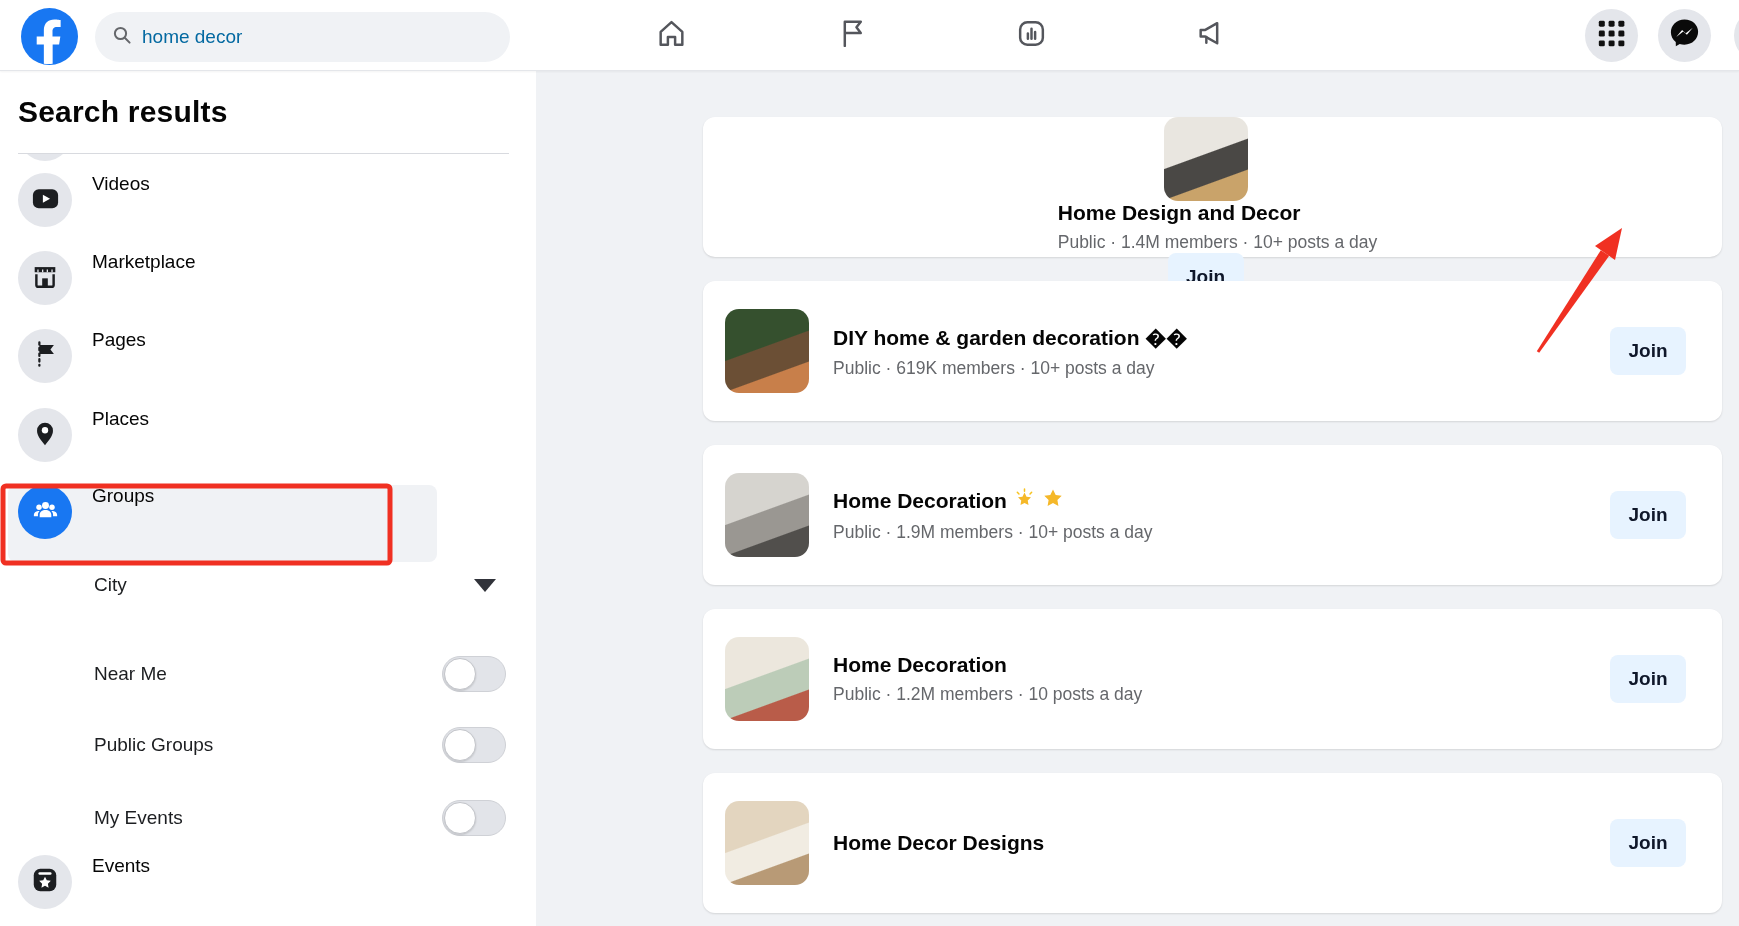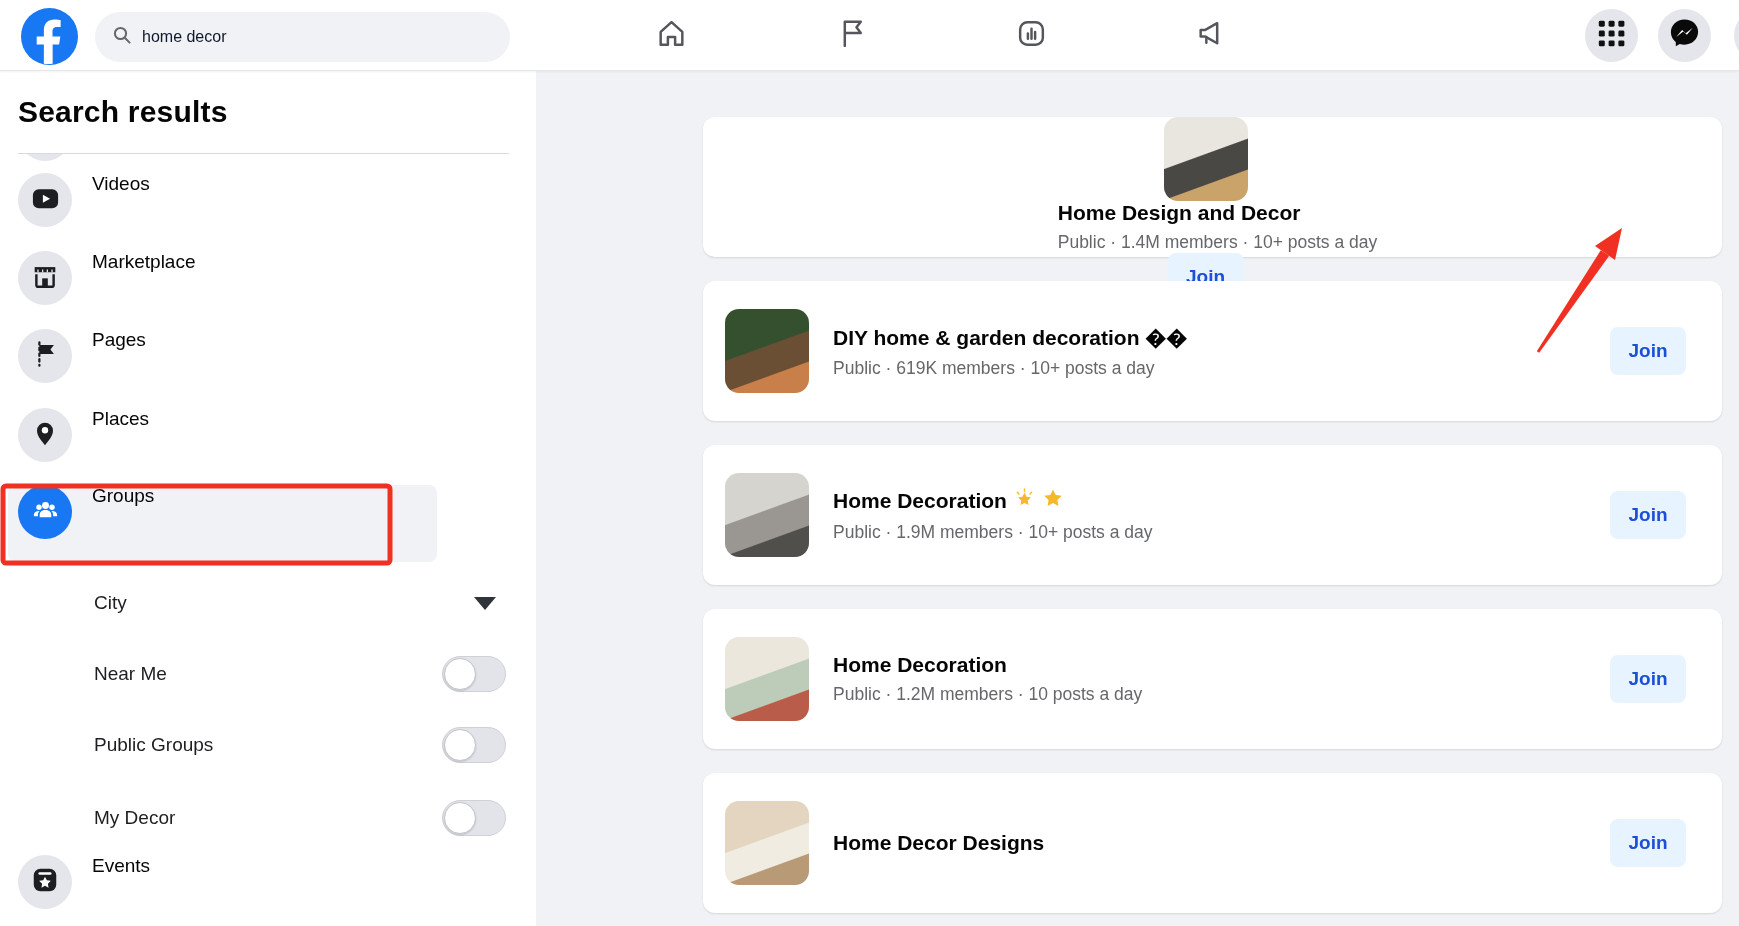--- a/index.html
+++ b/index.html
@@ -6,21 +6,21 @@
   html,body { width:1739px; height:926px; overflow:hidden; }
   body { font-family:"Liberation Sans", sans-serif; background:#f0f2f5; }
   #app { position:relative; width:1739px; height:926px; background:#f0f2f5; overflow:hidden; }
 
   
   .topbar { position:absolute; left:0; top:0; width:1739px; height:71px; background:#fff;
             border-bottom:1px solid #e4e6ea; box-shadow:0 1px 2px rgba(0,0,0,.05); z-index:20; }
   .fb-logo { position:absolute; left:21px; top:8px; width:57px; height:57px; border-radius:50%; cursor:pointer; }
   .search-pill { position:absolute; left:95px; top:12px; width:415px; height:50px; background:#f0f2f5;
                  border-radius:25px; display:flex; align-items:center; padding-left:17px; gap:10px; }
-  .search-pill input { border:none; outline:none; background:transparent; font-size:16px; color:#0f172a;
+  .search-pill input { border:none; outline:none; background:transparent; font-size:19px; color:#0369a1;
                        font-family:"Liberation Sans", sans-serif; width:330px; }
   .nav-tabs { position:absolute; left:606px; top:0; height:71px; display:flex; gap:50px; }
   .nav-tab { width:130px; height:71px; display:flex; align-items:center; justify-content:center;
              cursor:pointer; border-radius:8px; }
   .right-circles { position:absolute; right:0; top:0; height:71px; }
   .circle-btn { position:absolute; top:9px; width:53px; height:53px; border-radius:50%;
                 background:#e4e6eb; display:flex; align-items:center; justify-content:center; cursor:pointer; }
 
   
   .sidebar { position:absolute; left:0; top:71px; width:536px; height:855px; background:#fff; z-index:10; }
@@ -48,21 +48,21 @@
 
   
   .cards { position:absolute; left:703px; top:71px; width:1019px; height:855px; z-index:5; }
   .group-card { position:absolute; left:0; width:1019px; height:140px; background:#fff; border-radius:12px;
                 box-shadow:0 1px 2px rgba(0,0,0,.12); display:flex; align-items:center;
                 padding:0 36px 0 22px; }
   .thumb { width:84px; height:84px; border-radius:14px; flex:none; cursor:pointer; }
   .card-text { margin-left:24px; flex:1; min-width:0; }
   .card-title { font-size:21px; font-weight:700; color:#050505; display:flex; align-items:center; gap:7px; cursor:pointer; }
   .card-meta { font-size:17.5px; color:#65676b; margin-top:7px; }
-  .join-btn { width:76px; height:48px; border-radius:8px; background:#e7f3ff; color:#1d4ed8;
+  .join-btn { width:76px; height:48px; border-radius:8px; background:#e7f3ff; color:#0f172a;
               font-size:19px; font-weight:600; border:none; cursor:pointer; flex:none;
               font-family:"Liberation Sans", sans-serif; }
 
   
   .annotation-layer { position:absolute; left:0; top:0; width:1739px; height:926px; z-index:60; pointer-events:none; }
 </style>
 </head>
 <body>
 
 <div id="app">
@@ -186,38 +186,38 @@
                 <circle cx="9.3" cy="12.6" r="2.8"></circle>
                 <circle cx="22.7" cy="12.6" r="2.8"></circle>
                 <circle cx="16" cy="10.8" r="3.6"></circle>
                 <path d="M16 15.5 c-3.3 0-6 2.1-6 4.8 V23 h12 v-2.7 c0-2.7-2.7-4.8-6-4.8 Z"></path>
                 <path d="M8.3 16.6 c-2.5.3-4.3 1.9-4.3 3.9 V22 h4.2 v-1.7 c0-1.4.6-2.6 1.7-3.5 -.5-.1-1-.2-1.6-.2 Z"></path>
                 <path d="M23.7 16.6 c2.5.3 4.3 1.9 4.3 3.9 V22 h-4.2 v-1.7 c0-1.4-.6-2.6-1.7-3.5 .5-.1 1-.2 1.6-.2 Z"></path>
               </svg></span>
           </div>
     <div class="filter-label">Groups</div>
   </div>
-        <div class="sub-row" style="top: 497px; gap: 12px;">
+        <div class="sub-row" style="top: 479px; gap: 12px;">
     <div class="sub-label">City</div>
   <div class="chevron-down"></div>
         </div>
         <div class="sub-row" style="top: 568px;">
     <div class="sub-label">Near Me</div>
   <div class="toggle">
             <div class="knob"></div>
           </div>
         </div>
         <div class="sub-row" style="top: 639px;">
     <div class="sub-label">Public Groups</div>
   <div class="toggle">
             <div class="knob"></div>
           </div>
         </div>
         <div class="sub-row" style="top: 712px;">
-    <div class="sub-label">My Decor</div>
+    <div class="sub-label">My Events</div>
   <div class="toggle">
             <div class="knob"></div>
           </div>
         </div>
         <div class="filter-row" style="top: 784px;">
     <div class="filter-icon-circle">
             <span><svg viewBox="0 0 32 32" width="30" height="30">
                 <rect x="4" y="4" width="24" height="24" rx="7" fill="#1c1e21"></rect>
                 <rect x="9" y="7.8" width="14" height="2.7" rx="1.35" fill="#fff"></rect>
                 <path d="M16 12.4 l1.9 3.9 4.3.6 -3.1 3 .7 4.3 -3.8-2 -3.8 2 .7-4.3 -3.1-3 4.3-.6 Z" fill="#fff"></path>

